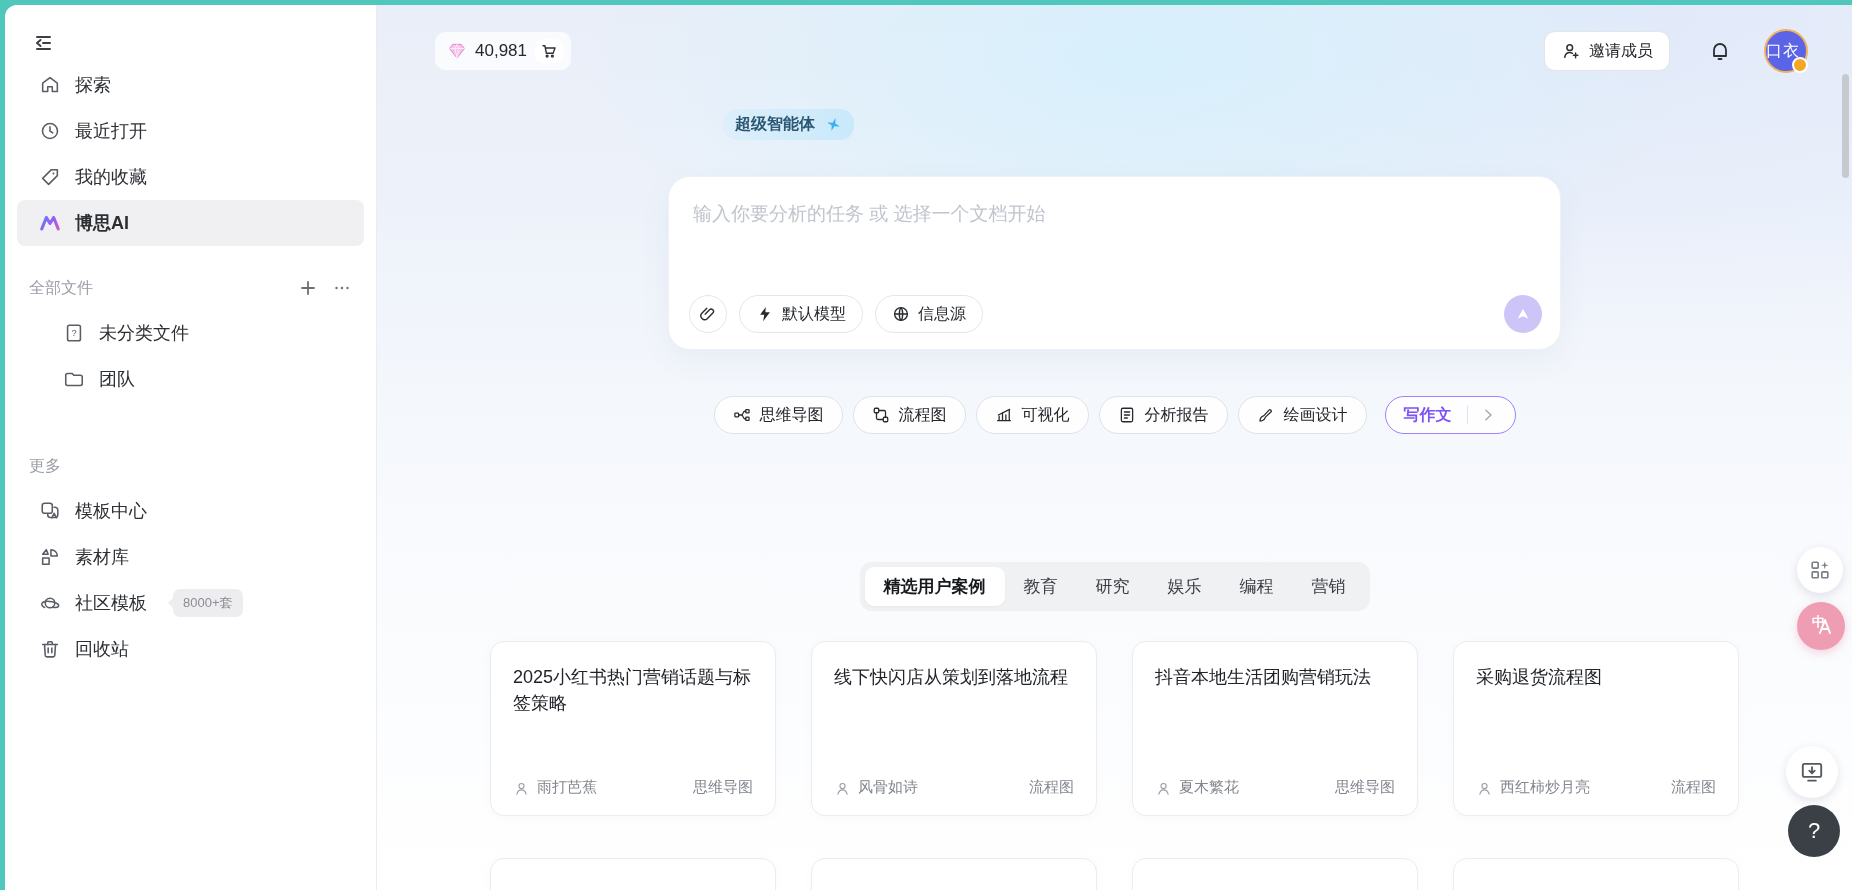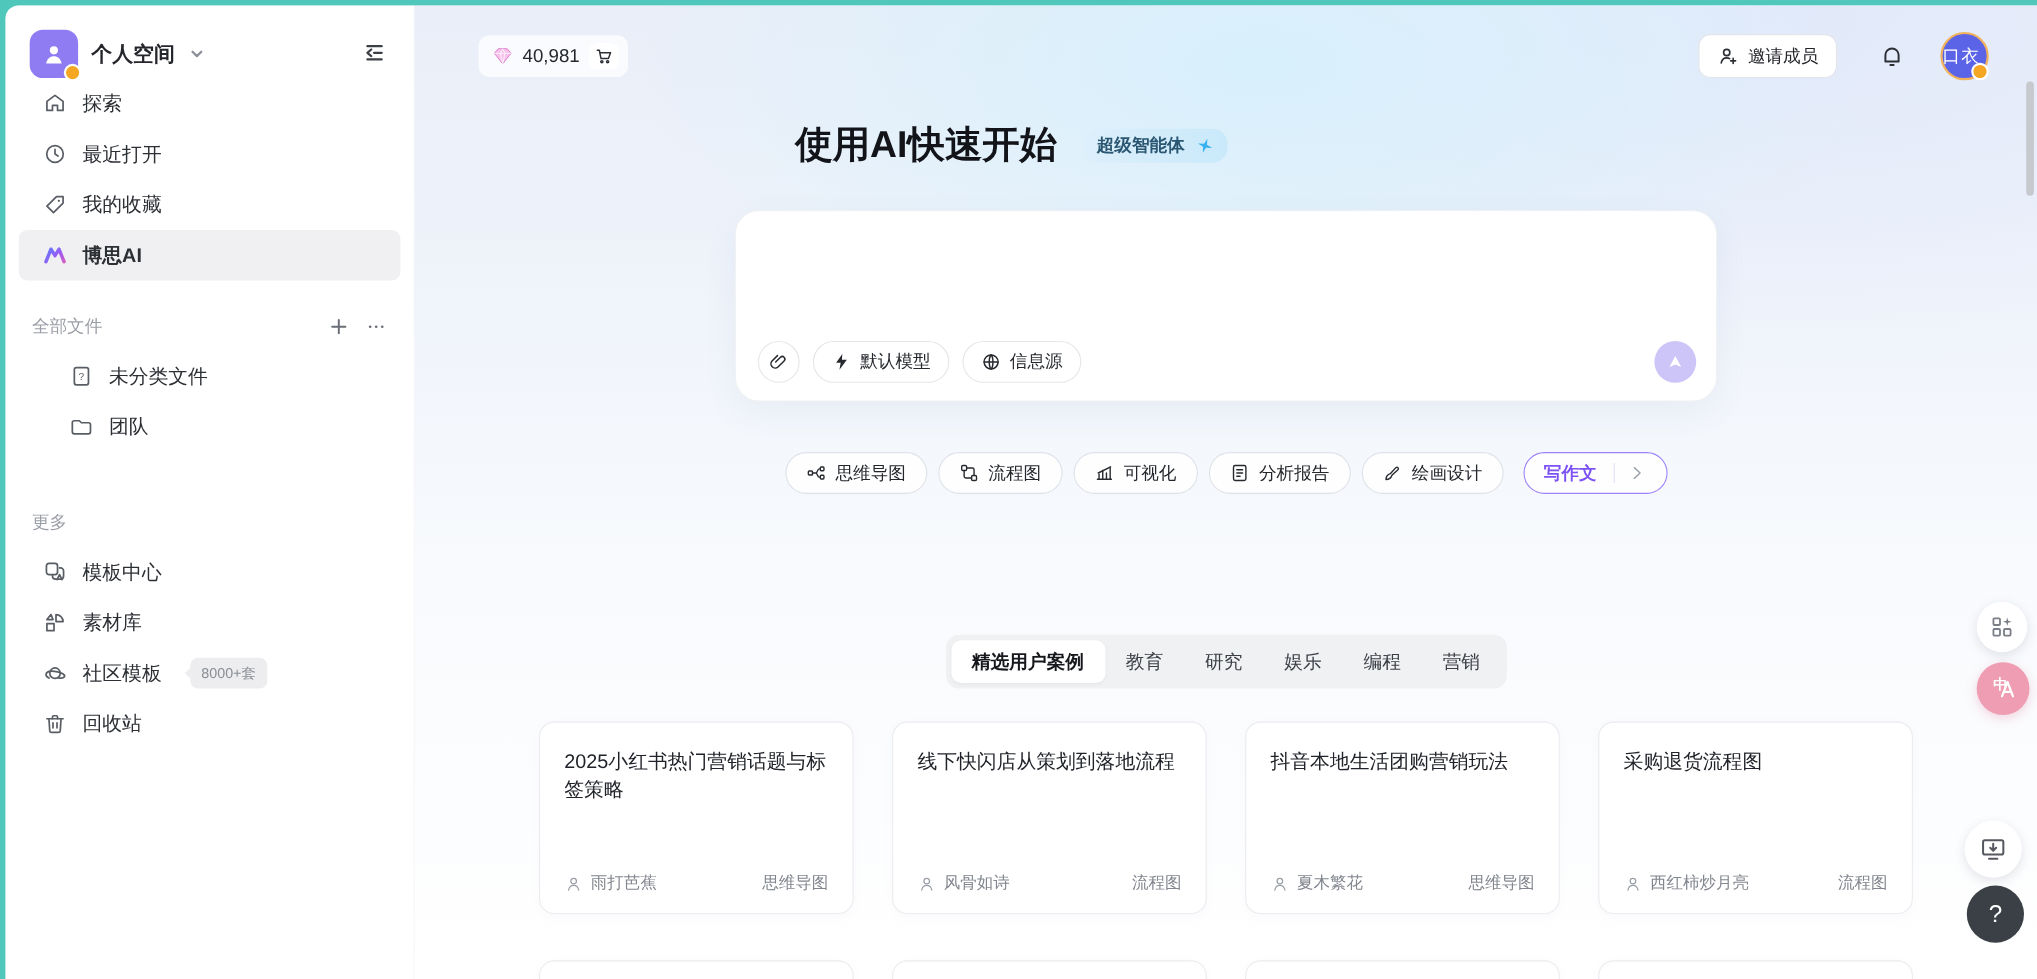--- a/index.html
+++ b/index.html
@@ -117,33 +117,20 @@
   .fb-help { right:12px; top:800px; width:52px; height:52px; background:#3b4046; color:#fff; font-size:22px; }
   .scroll-thumb { position:absolute; right:3px; top:69px; width:7px; height:104px; background:#c6c9ce; border-radius:4px; }
 </style>
 </head>
 <body>
 
 <div class="page">
 
   <aside class="sidebar">
     <div class="ws-row">
-      <div class="ws-left">
-        <div class="ws-avatar">
-          <svg viewBox="0 0 24 24">
-              <circle cx="12" cy="9" r="3.4" fill="#fff"></circle>
-              <path d="M5.5 20c.8-4 3.4-6 6.5-6s5.7 2 6.5 6z" fill="#fff"></path>
-            </svg>
-          <span class="ws-badge"></span>
-        </div>
-        <span class="ws-name">个人空间</span>
-        <svg class="chev" viewBox="0 0 16 16">
-            <path d="M4 6 L8 10 L12 6"></path>
-          </svg>
-      </div>
       <button class="collapse-btn">
         <svg viewBox="0 0 24 24">
             <path d="M6 6 H19"></path>
             <path d="M12 12 H19"></path>
             <path d="M6 18 H19"></path>
             <path d="M9.5 9 L6 12 L9.5 15"></path>
           </svg>
       </button>
     </div>
 
@@ -284,30 +271,30 @@
             <path d="M10.5 20 H13.5"></path>
           </svg>
       </button>
       <div class="user-avatar">
         <span>口衣</span>
         <span class="ws-badge"></span>
       </div>
     </div>
 
     <div class="hero-row">
-      <h1 class="hero-title">使用AI快速开始</h1>
       <span class="hero-badge">
         <span>超级智能体</span>
         <svg viewBox="0 0 24 24">
             <path d="M12 2.5 L14 10 L21.5 12 L14 14 L12 21.5 L10 14 L2.5 12 L10 10 Z" fill="#39b2f0" transform="rotate(18 12 12)"></path>
           </svg>
       </span>
     </div>
 
     <div class="prompt-card">
+      <textarea placeholder="输入你要分析的任务 或 选择一个文档开始" style=""></textarea>
       <div class="prompt-tools">
         <button class="tool-circle">
           <svg viewBox="0 0 24 24">
               <path d="M8.2 12.2 L14 6.4 a3.1 3.1 0 0 1 4.4 4.4 L11 18.2 a5.1 5.1 0 0 1 -7.2-7.2 L10.4 4.4"></path>
             </svg>
         </button>
         <button class="tool-pill">
           <svg viewBox="0 0 24 24">
               <path d="M13 2.5 L5.5 13 H11 L9.5 21.5 L18.5 9.5 H12.5 Z" fill="#26292e" stroke="none"></path>
             </svg>

